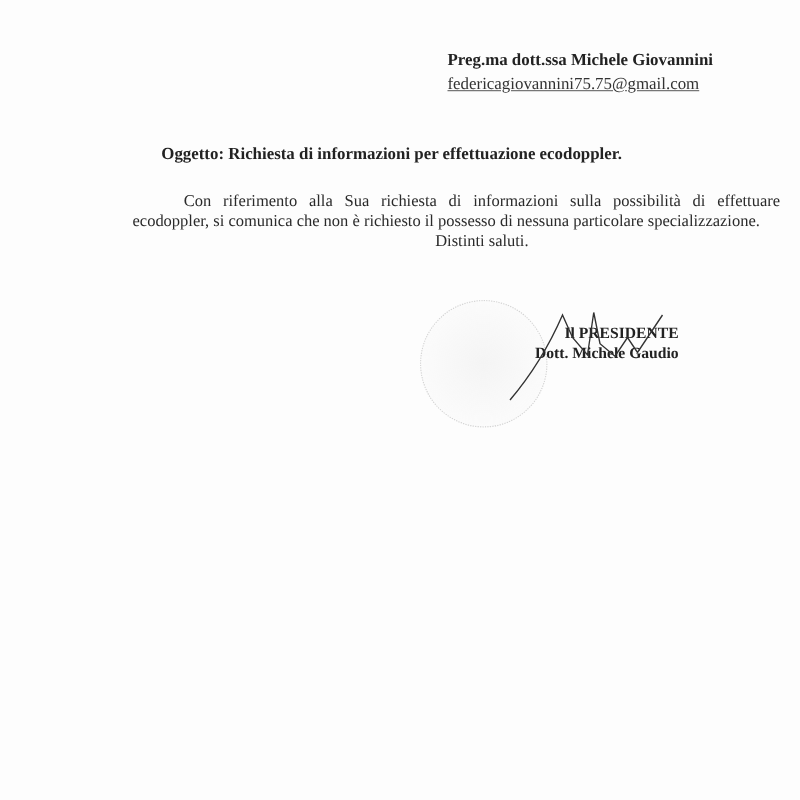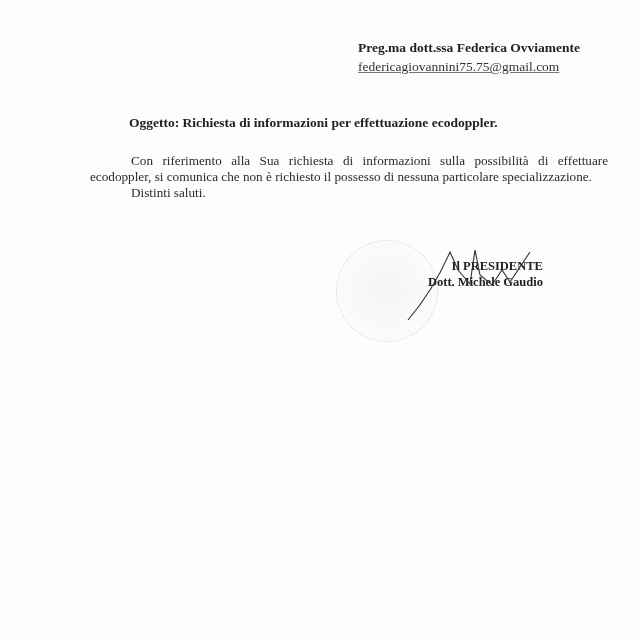--- a/index.html
+++ b/index.html
@@ -14,43 +14,43 @@
     position: absolute; left: 358px; top: 38px;
     font-size: 13.5px; line-height: 19px;
   }
   .recipient .name { font-weight: bold; color: #222; }
   .recipient .email { color: #333; text-decoration: underline; text-decoration-color: #777; }
   .subject {
     position: absolute; left: 98px; top: 115px;
     font-size: 13.5px; font-weight: bold; color: #222; margin-left: 31px;
   }
   .body {
-    position: absolute; left: 90px; top: 153px; width: 518px;
+    position: absolute; left: 106px; top: 153px; width: 518px;
     font-size: 13.2px; line-height: 15.8px; color: #2a2a2a;
   }
   .body p { margin: 0; text-indent: 41px; text-align: justify; }
-  .body p.closing { text-align: left; }
+  .body p.closing { text-align: center; }
   .signature {
     position: absolute; left: 428px; top: 258px;
     font-size: 12.5px; font-weight: bold; line-height: 16px; color: #222;
     text-align: right;
   }
   .stamp {
     position: absolute; left: 336px; top: 240px; width: 100px; height: 100px;
     border-radius: 50%;
     border: 1px dotted #d4d4d4;
     background: radial-gradient(circle, rgba(220,220,220,0.25) 0%, rgba(235,235,235,0.15) 60%, rgba(255,255,255,0) 100%);
   }
   .scribble { position: absolute; left: 400px; top: 240px; }
 </style>
 </head>
 <body>
 
 <div class="recipient">
-  <div class="name">Preg.ma dott.ssa Federica Ovviamente</div>
+  <div class="name">Preg.ma dott.ssa Michele Giovannini</div>
   <div class="email">federicagiovannini75.75@gmail.com</div>
 </div>
 
 <div class="subject">Oggetto: Richiesta di informazioni per effettuazione ecodoppler.</div>
 
 <div class="body">
   <p>Con riferimento alla Sua richiesta di informazioni sulla possibilità di effettuare ecodoppler, si comunica che non è richiesto il possesso di nessuna particolare specializzazione.</p>
   <p class="closing">Distinti saluti.</p>
 </div>
 

